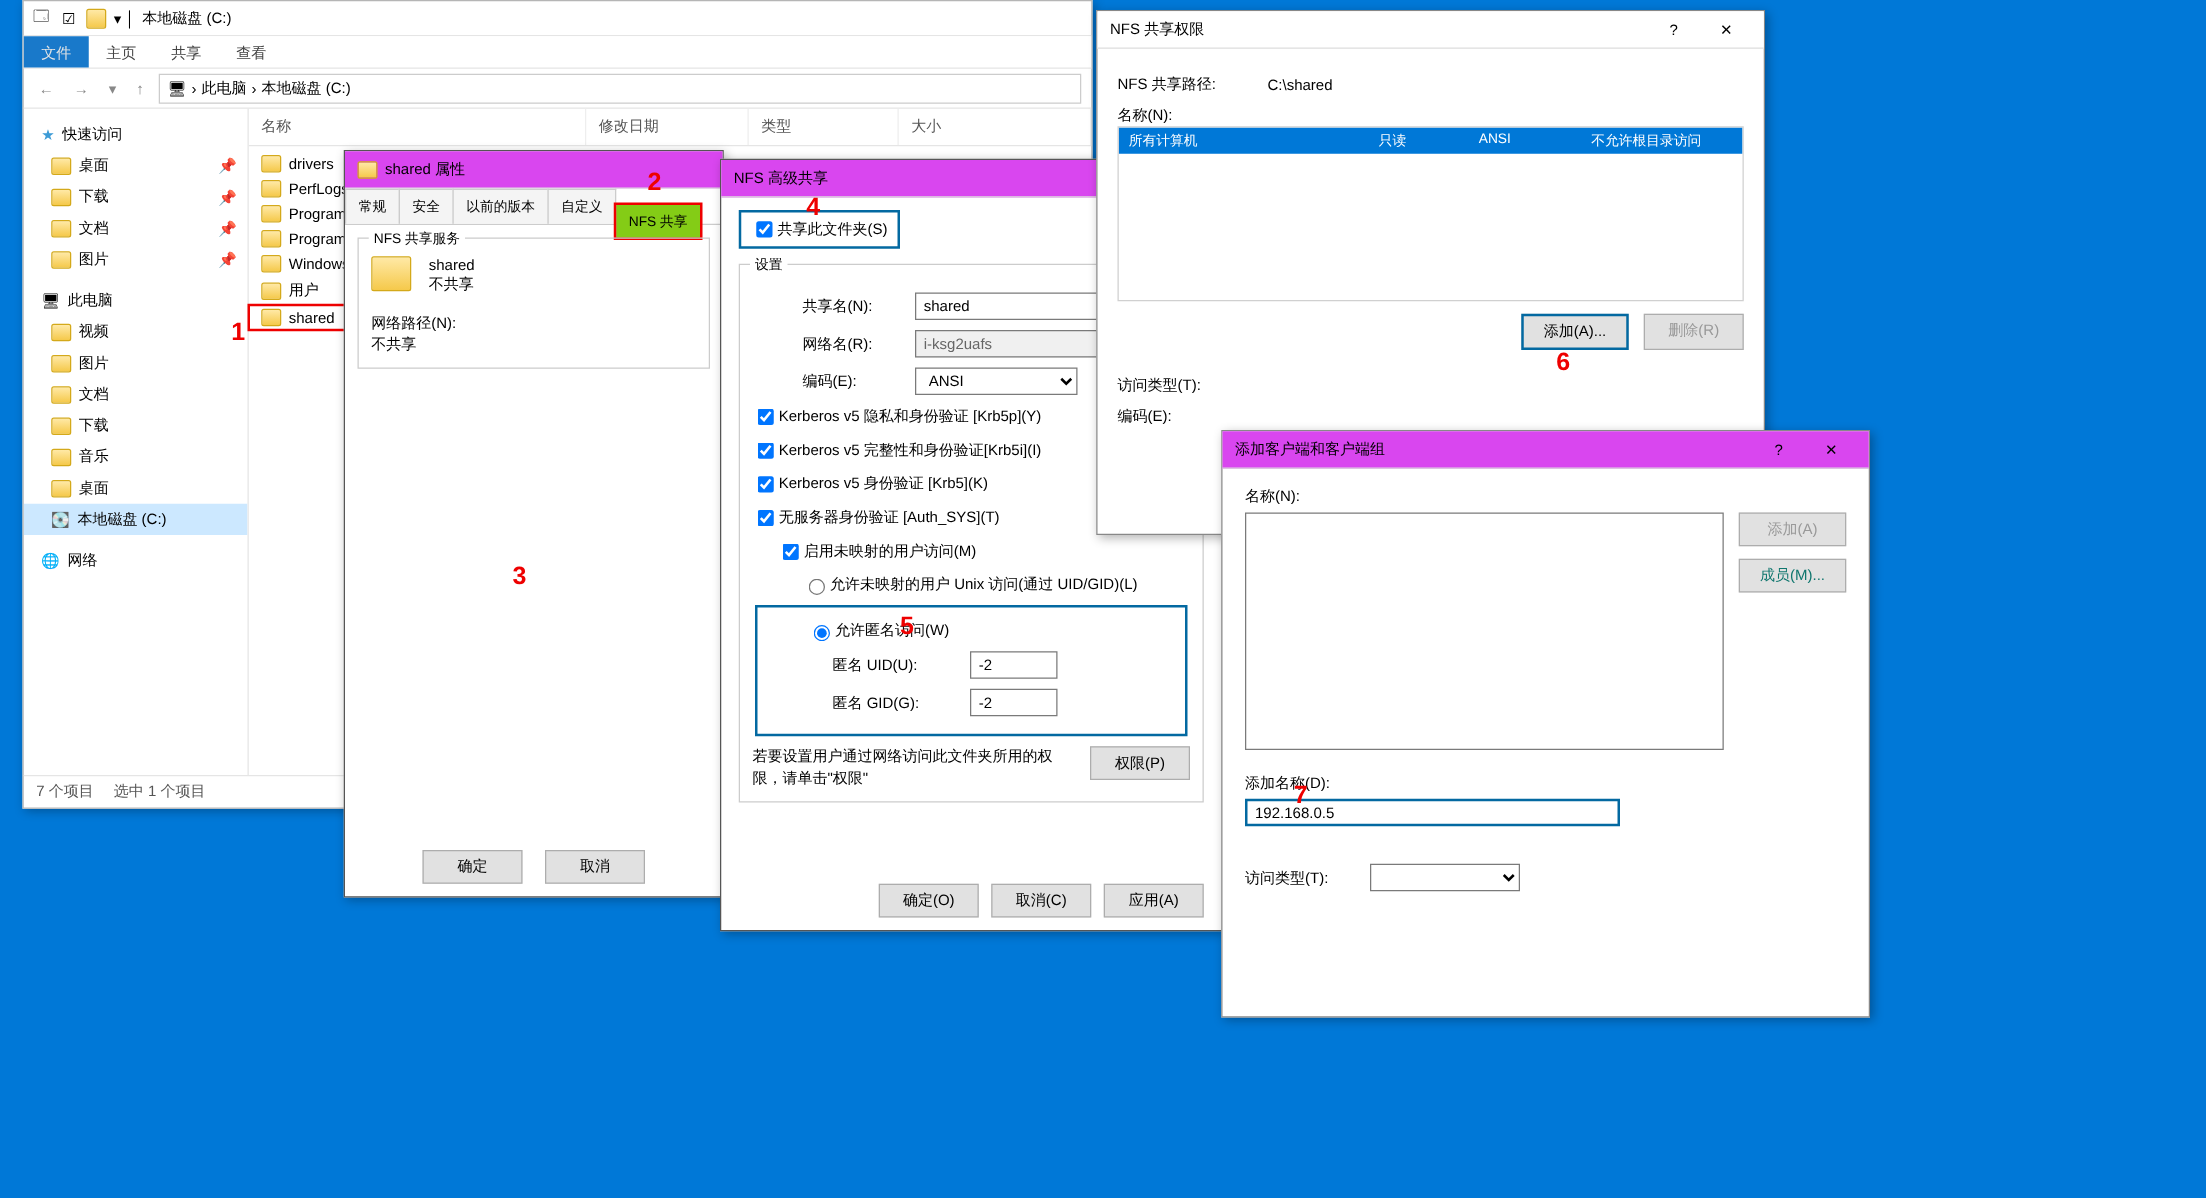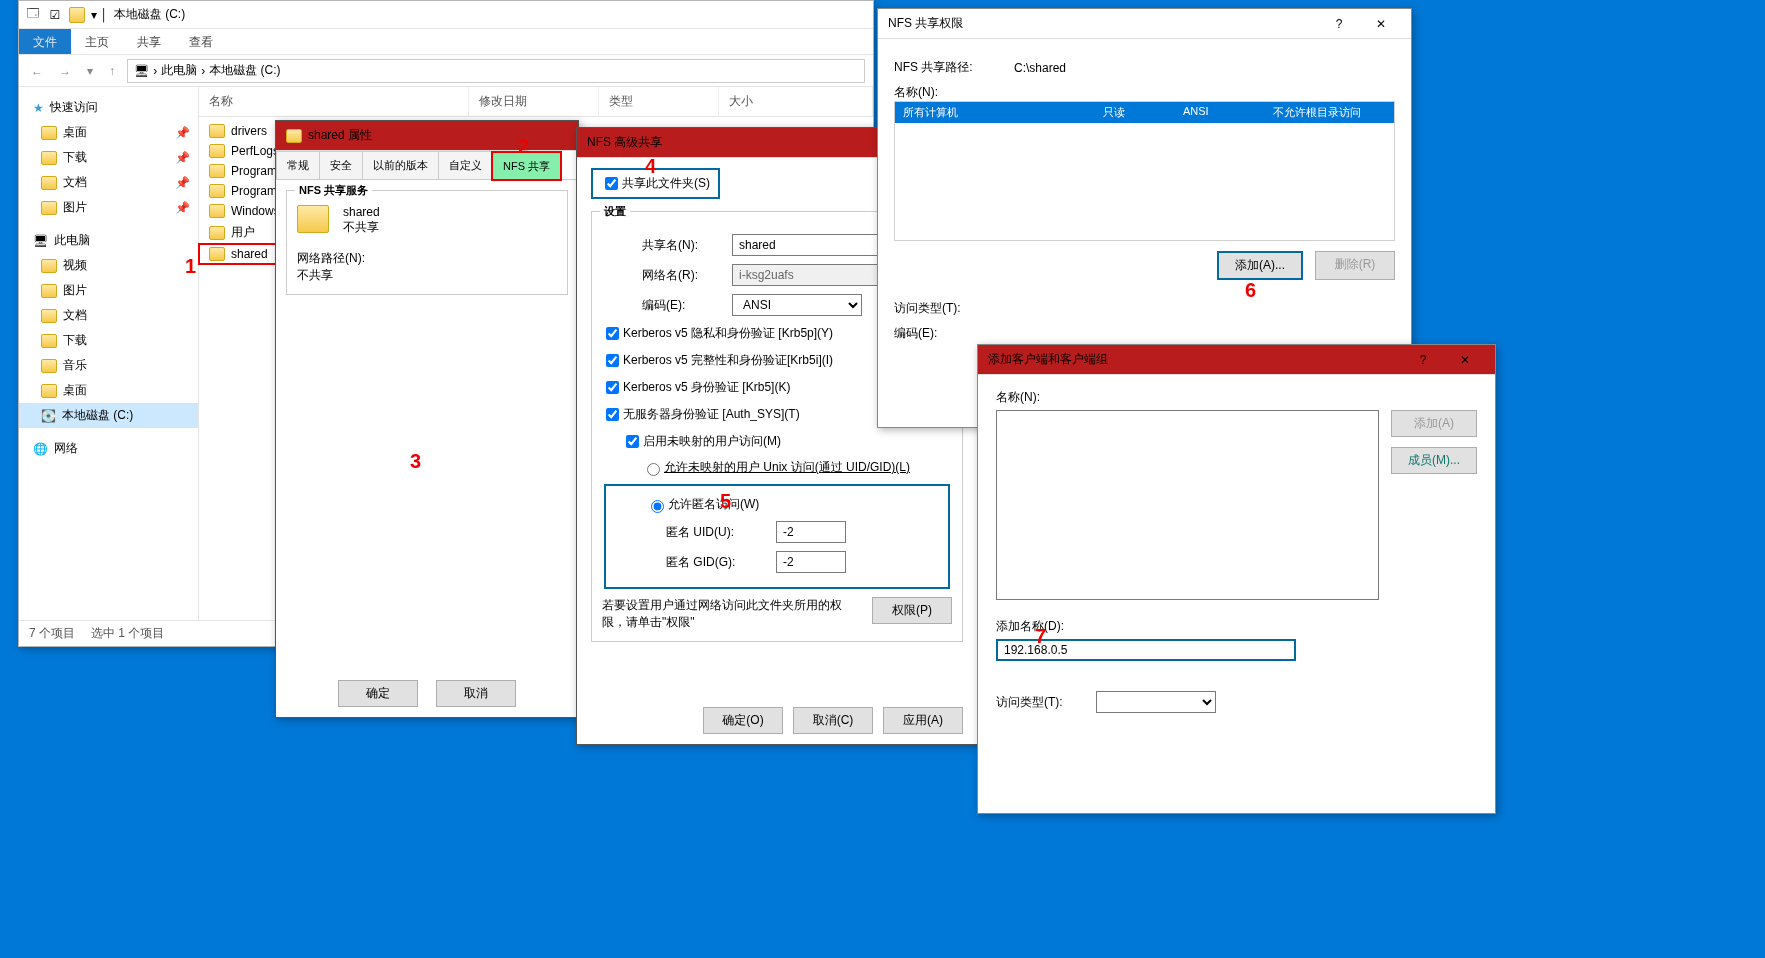--- a/index.html
+++ b/index.html
@@ -26,36 +26,36 @@
   .fp-head { display:flex; border-bottom:1px solid #e5e5e5; color:#555; }
   .fp-head > div { padding:6px 10px; border-right:1px solid #eee; }
   .fp-head .col-name{width:270px;} .fp-head .col-mod{width:130px;} .fp-head .col-type{width:120px;} .fp-head .col-size{flex:1;}
   .fp-list { padding:4px 0;}
   .fp-row { display:flex; align-items:center; padding:3px 10px; gap:6px;}
   .fp-row.highlight { outline:2px solid #e00; outline-offset:-1px;}
   .folder-ic { width:16px; height:14px; background:linear-gradient(#ffe9a6,#f5c94b); border:1px solid #d4a91a; border-radius:2px;}
   .status { height:26px; border-top:1px solid #e5e5e5; display:flex; align-items:center; padding:0 10px; gap:16px; color:#555;}
 
   
-  .dlg-title { height:30px; background:#b91c1c; display:flex; align-items:center; padding:0 10px; font-size:12px; border-bottom:1px solid #ddd; justify-content:space-between;}
+  .dlg-title { height:30px; background:#d946ef; display:flex; align-items:center; padding:0 10px; font-size:12px; border-bottom:1px solid #ddd; justify-content:space-between;}
   .btn { background:#e1e1e1; border:1px solid #adadad; padding:4px 16px; min-width:80px; text-align:center;}
   .chk, .rad { margin-right:4px; vertical-align:middle;}
   .input { border:1px solid #7a7a7a; padding:2px 6px; height:22px; background:#fff;}
   .input.ro { background:#f0f0f0; color:#666;}
   .redbox { border:2px solid #0369a1; }
   .annot { position:absolute; color:#e00; font-size:20px; font-weight:bold;}
 
   
   .prop { left:275px; top:120px; width:304px; height:598px; }
   .tabs { display:flex; border-bottom:1px solid #ccc; background:#fff;}
   .tabs .t { padding:6px 10px; border:1px solid #ccc; border-bottom:none; margin-right:-1px; background:#f4f4f4; font-size:11px;}
-  .tabs .t.active { background:#86efac; position:relative; top:1px;}
+  .tabs .t.active { background:#84cc16; position:relative; top:12px;}
   .tabs .t.red { outline:2px solid #e00; outline-offset:-1px;}
   .group { border:1px solid #ccc; margin:10px; padding:14px 10px 10px; position:relative;}
-  .group > .legend { position:absolute; top:-8px; left:8px; background:#fff; padding:0 4px; font-size:11px;font-weight:bold;}
+  .group > .legend { position:absolute; top:-8px; left:8px; background:#fff; padding:0 4px; font-size:11px;}
   .dlg-buttons { display:flex; justify-content:center; gap:18px; padding:10px;}
 
   
   .adv { left:576px; top:127px; width:402px; height:618px; }
   .row { display:flex; align-items:center; gap:10px; margin:8px 0;}
   .lbl { width:80px;margin-left:40px; }
 
   
   .perm { left:877px; top:8px; width:535px; height:420px; border-color:#888; }
   .perm .dlg-title{background:#fff;}
@@ -283,21 +283,21 @@
         </div>
       <div class="row">
           <label><input type="checkbox" class="chk" checked="" style=""><span>Kerberos v5 身份验证 [Krb5](K)</span></label>
         </div>
       <div class="row">
           <label><input type="checkbox" class="chk" checked="" style=""><span>无服务器身份验证 [Auth_SYS](T)</span></label>
         </div>
       <div class="row" style="padding-left:20px;">
           <label><input type="checkbox" class="chk" checked="" style=""><span>启用未映射的用户访问(M)</span></label>
         </div>
-      <div class="row" style="padding-left:40px;text-decoration:underline;">
+      <div class="row" style="padding-left:40px;">
           <label><input type="radio" name="anon" class="rad" style=""><span>允许未映射的用户 Unix 访问(通过 UID/GID)(L)</span></label>
         </div>
       <div class="redbox" style="padding:6px 6px 6px 40px; margin:4px 2px;">
         <div class="row" style="margin:4px 0;">
             <label><input type="radio" name="anon" class="rad" checked="" style=""><span>允许匿名访问(W)</span></label>
           </div>
         <div class="row" style="padding-left:20px;">
             <span style="width:100px">匿名 UID(U):</span>
             <input class="input" style="width: 70px;" value="-2">
           </div>

